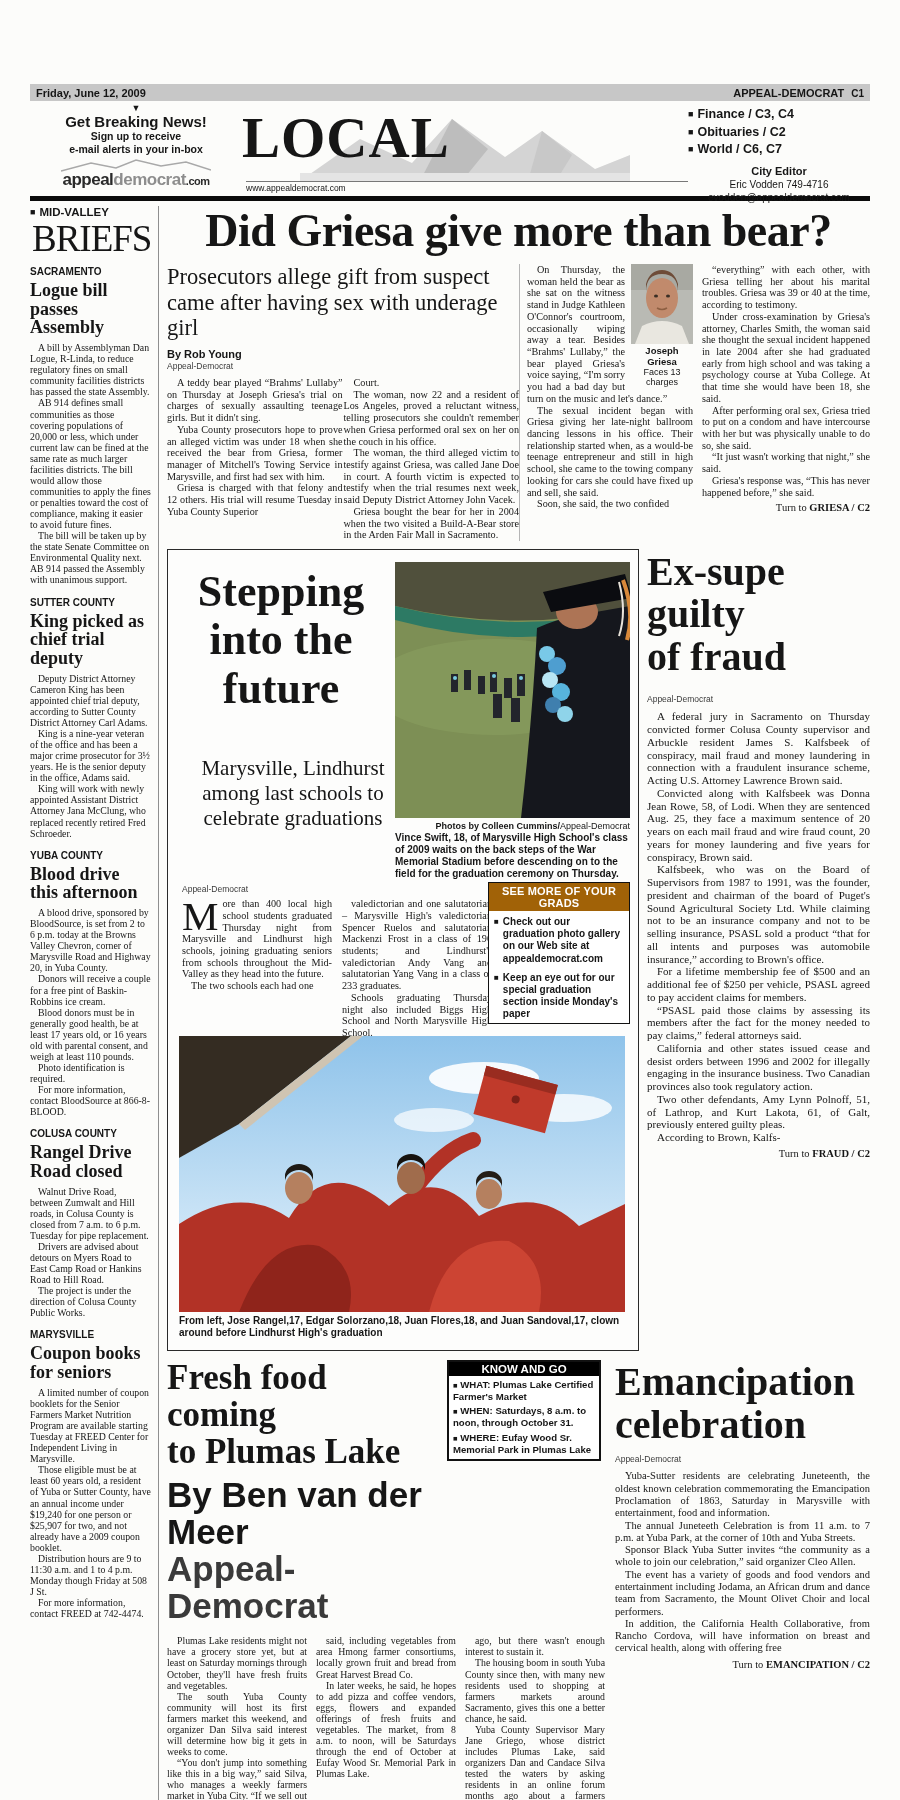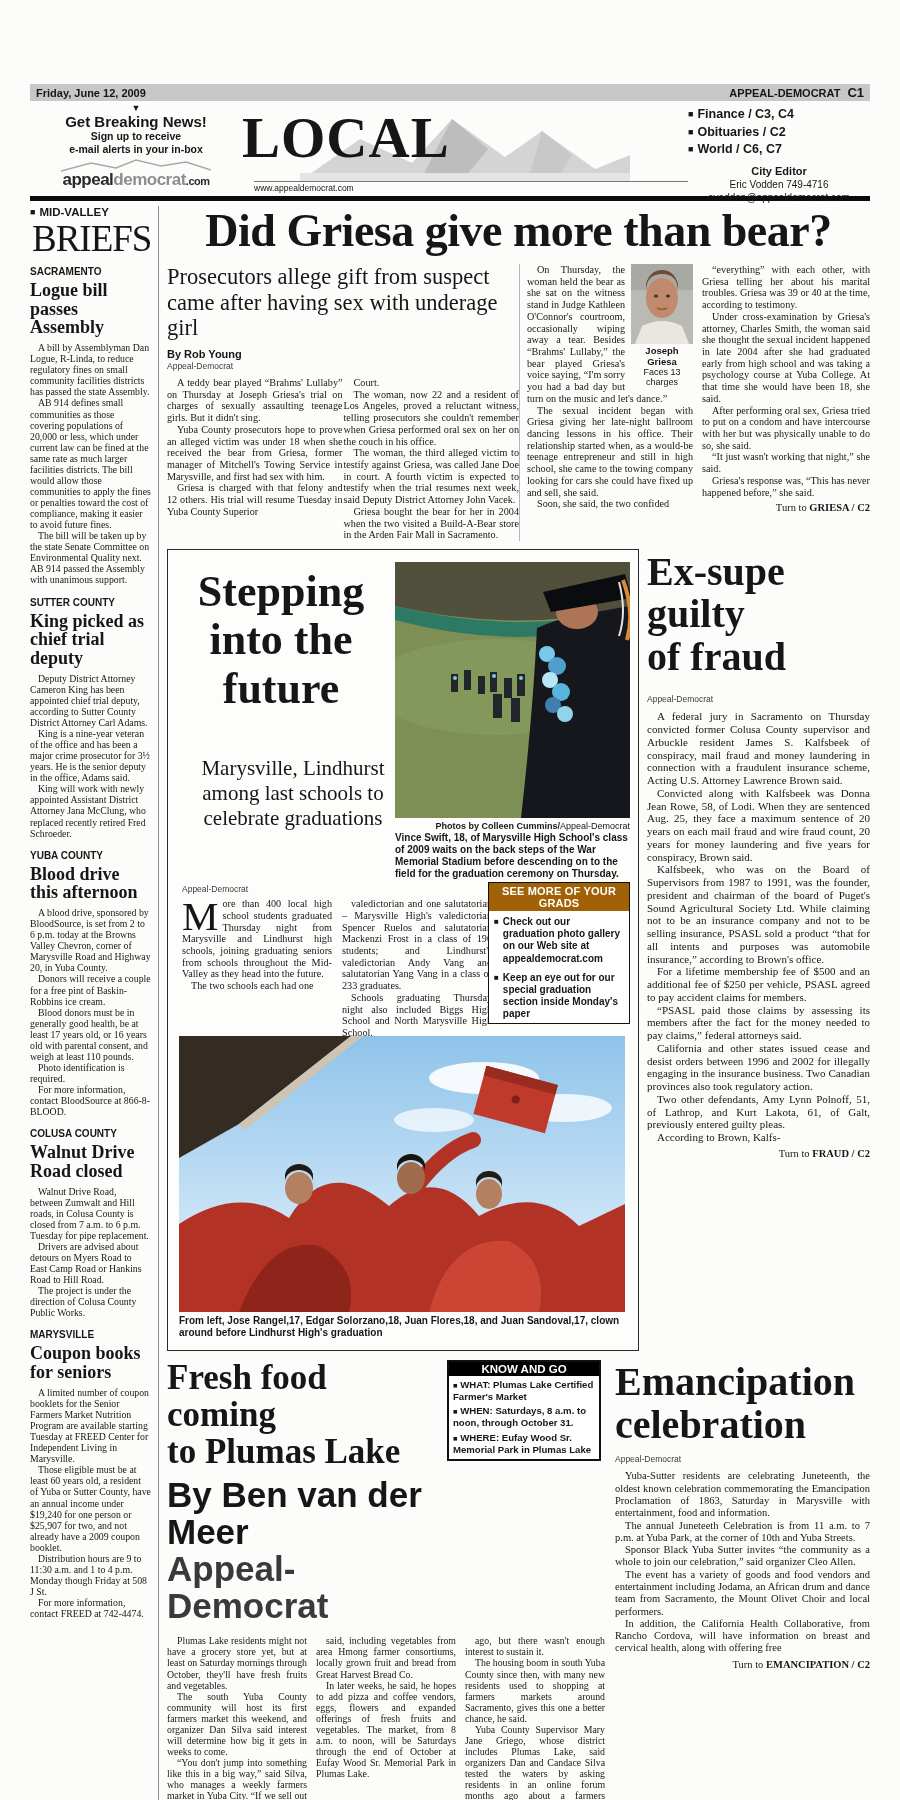--- a/index.html
+++ b/index.html
@@ -4,37 +4,37 @@
 <style>
   html,body{margin:0;padding:0;background:#ffffff;}
   .page{position:relative;width:900px;height:1800px;margin:0 auto;background:#fcfcfa;
         color:#161616;font-family:"Liberation Serif",serif;overflow:hidden;}
   .inner{position:absolute;left:30px;right:30px;top:84px;}
 
   
   .topbar{background:#c7c7c7;display:flex;justify-content:space-between;align-items:center;
           height:17px;padding:0 6px;font-family:"Liberation Sans",sans-serif;font-weight:bold;font-size:11px;}
   .topbar-right{display:flex;align-items:baseline;gap:7px;}
-  .pageno{font-size:13px;}
+  .pageno{font-size:10px;}
 
   
   .header{display:flex;height:90px;margin-top:2px;}
   .promo{width:212px;text-align:center;font-family:"Liberation Sans",sans-serif;padding-top:1px;}
   .promo-arrow{font-size:9px;line-height:1;}
   .promo-title{font-size:15px;font-weight:bold;line-height:1.15;}
   .promo-sub{font-size:10.5px;font-weight:bold;line-height:1.18;}
   .logo{margin-top:4px;}
   .logo svg{display:block;margin:0 auto -3px auto;}
   .logo-text{font-weight:bold;font-size:17px;color:#2a2a2a;letter-spacing:-0.5px;}
   .logo-demo{color:#8d8d8d;}
   .logo-com{font-size:11px;}
   .mast{flex:1;position:relative;}
   .mast-mtn{position:absolute;left:50%;transform:translateX(-50%);top:8px;}
   .mast-title{position:relative;font-size:57px;line-height:70px;letter-spacing:1px;font-weight:bold;}
-  .mast-site{position:absolute;bottom:0;left:12px;right:0;font-family:"Liberation Sans",sans-serif;
+  .mast-site{position:absolute;bottom:0;left:4px;right:0;font-family:"Liberation Sans",sans-serif;
              font-size:8.5px;border-top:1px solid #777;padding-top:1px;}
   .index{width:182px;font-family:"Liberation Sans",sans-serif;padding-top:3px;}
   .idx-item{font-weight:bold;font-size:12.5px;line-height:1.4;display:flex;align-items:center;gap:4px;}
   .idx-sq{font-size:9px;line-height:1;}
   .editor{text-align:center;margin-top:5px;font-size:10px;line-height:1.3;}
   .editor-label{font-weight:bold;font-size:11px;}
 
   .rule{height:5px;background:#0b0b0b;margin-top:3px;}
 
   
@@ -226,21 +226,21 @@
           <div class="brief-body">
               <p class="bpara">A blood drive, sponsored by BloodSource, is set from 2 to 6 p.m. today at the Browns Valley Chevron, corner of Marysville Road and Highway 20, in Yuba County.</p>
               <p class="bpara">Donors will receive a couple for a free pint of Baskin-Robbins ice cream.</p>
               <p class="bpara">Blood donors must be in generally good health, be at least 17 years old, or 16 years old with parental consent, and weigh at least 110 pounds.</p>
               <p class="bpara">Photo identification is required.</p>
               <p class="bpara">For more information, contact BloodSource at 866-8-BLOOD.</p>
             </div>
         </section>
         <section class="brief">
           <div class="brief-loc">COLUSA COUNTY</div>
-          <h3 class="brief-head">Walnut Drive Road closed</h3>
+          <h3 class="brief-head">Rangel Drive Road closed</h3>
           <div class="brief-body">
               <p class="bpara">Walnut Drive Road, between Zumwalt and Hill roads, in Colusa County is closed from 7 a.m. to 6 p.m. Tuesday for pipe replacement.</p>
               <p class="bpara">Drivers are advised about detours on Myers Road to East Camp Road or Hankins Road to Hill Road.</p>
               <p class="bpara">The project is under the direction of Colusa County Public Works.</p>
             </div>
         </section>
         <section class="brief">
           <div class="brief-loc">MARYSVILLE</div>
           <h3 class="brief-head">Coupon books for seniors</h3>
           <div class="brief-body">

